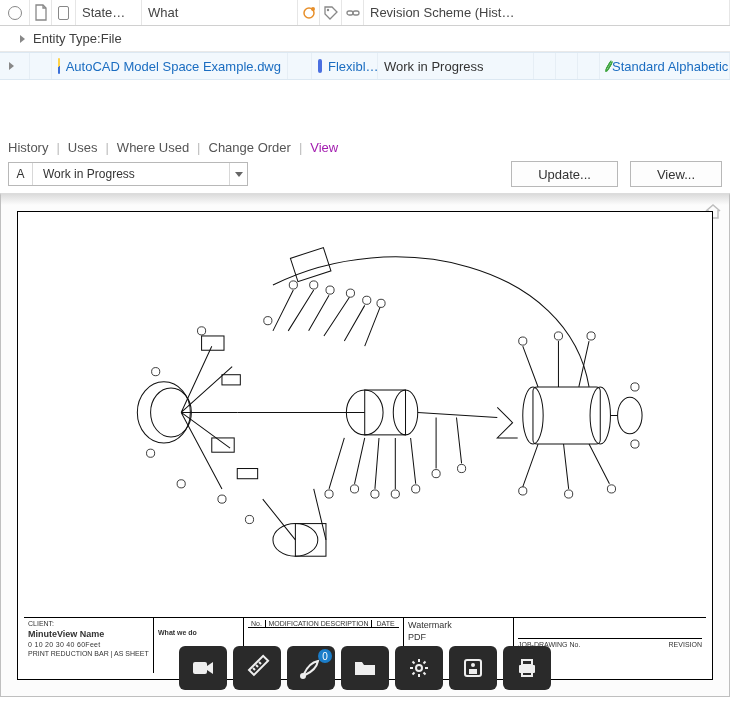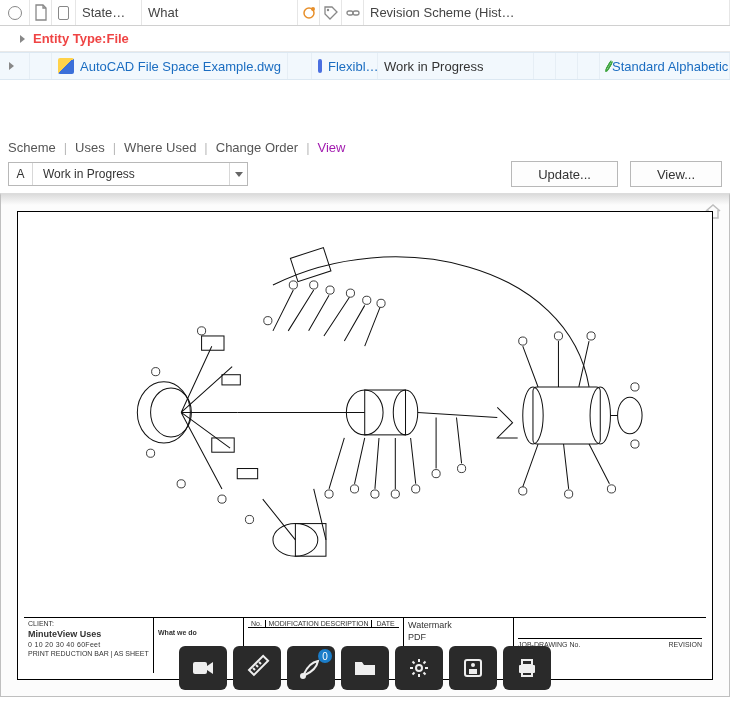--- a/index.html
+++ b/index.html
@@ -31,21 +31,21 @@
     width:14px;height:14px;border:1.5px solid #888;border-radius:2px;
   }
   .grp-row {
     display:flex; align-items:center; height:26px; background:#fff;
     border-bottom:1px solid #e9e9e9; padding-left:20px;
   }
   .grp-row .tri {
     width:0;height:0;border-top:4px solid transparent;border-bottom:4px solid transparent;
     border-left:5px solid #888; margin-right:8px;
   }
-  .grp-row b { font-weight:700; color:#ef4444; }
+  .grp-row b { font-weight:400; color:#404040; }
   .data-row {
     display:flex; align-items:center; height:28px;
     background:#f2f8fd;
     border-top:1px solid #dce8f2; border-bottom:1px solid #dce8f2;
   }
   .data-row .dcell {
     height:100%; display:flex; align-items:center; padding:0 6px;
     border-right:1px solid #e6eef5; overflow:hidden; white-space:nowrap;
     text-overflow:ellipsis;
   }
@@ -198,41 +198,41 @@
 
 <div class="data-row">
   <div class="dcell" style="width:30px;justify-content:center">
       <span class="tri"></span>
     </div>
   <div class="dcell" style="width:22px;justify-content:center">
       <span class="circle-out"></span>
     </div>
   <div class="dcell" style="width:236px">
       <span class="doc-icon"></span>
-      <span class="blue-link">AutoCAD File Space Example.dwg</span>
+      <span class="blue-link">AutoCAD Model Space Example.dwg</span>
     </div>
   <div class="dcell" style="width:24px"></div>
   <div class="dcell" style="width:66px">
       <span class="lifecycle-square"></span>
       <span class="blue-link">Flexibl…</span>
     </div>
   <div class="dcell" style="width:156px">
       <span>Work in Progress</span>
     </div>
   <div class="dcell" style="width:22px"></div>
   <div class="dcell" style="width:22px"></div>
   <div class="dcell" style="width:22px"></div>
   <div class="dcell" style="flex:1">
       <span class="green-recycle"></span>
       <span class="blue-link">Standard Alphabetic For…</span>
     </div>
 </div>
 
 <div class="tabs">
-  <span>Scheme</span>
+  <span>History</span>
     <span class="sep">|</span>
   <span>Uses</span>
     <span class="sep">|</span>
   <span>Where Used</span>
     <span class="sep">|</span>
   <span>Change Order</span>
     <span class="sep">|</span>
   <span class="active">View</span>
 </div>
 
@@ -331,21 +331,21 @@
               <circle cx="90" cy="215" r="4"></circle>
             <circle cx="205" cy="85" r="4"></circle>
           </g>
         </g>
       </svg>
     </div>
 
     <div class="title-block">
       <div class="col r" style="width:130px">
         <span>CLIENT:</span>
-        <span style="font-size:9px;font-weight:bold">MinuteView Uses</span>
+        <span style="font-size:9px;font-weight:bold">MinuteView Name</span>
         <span style="letter-spacing:0.3px">0        10       20       30       40     60Feet</span>
         <span>PRINT REDUCTION BAR | AS SHEET</span>
       </div>
       <div class="col r" style="width:90px">
         <span>&nbsp;</span>
         <span style="font-weight:bold">What we do</span>
       </div>
       <div class="col r" style="width:160px">
         <div style="display:flex;border-bottom:1px solid #000">
           <span style="width:18px;border-right:1px solid #000;text-align:center">No.</span>

